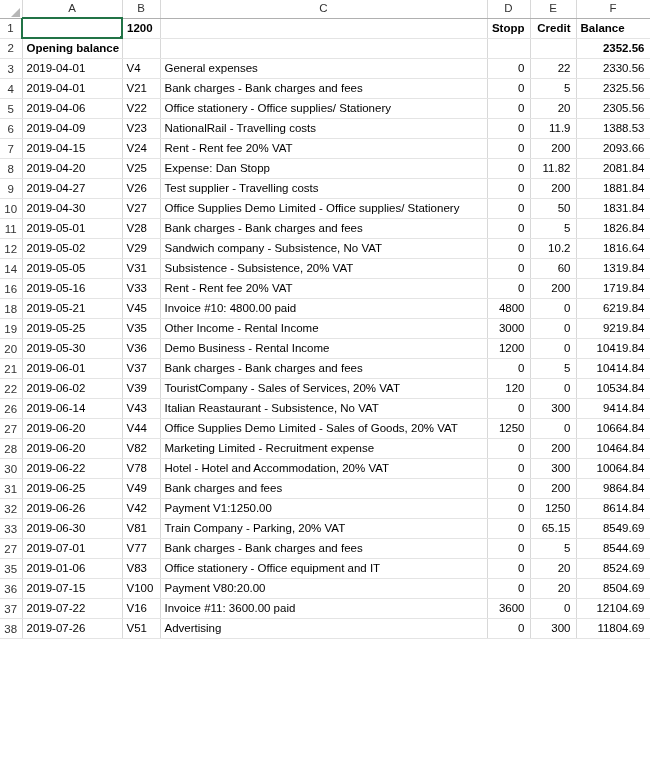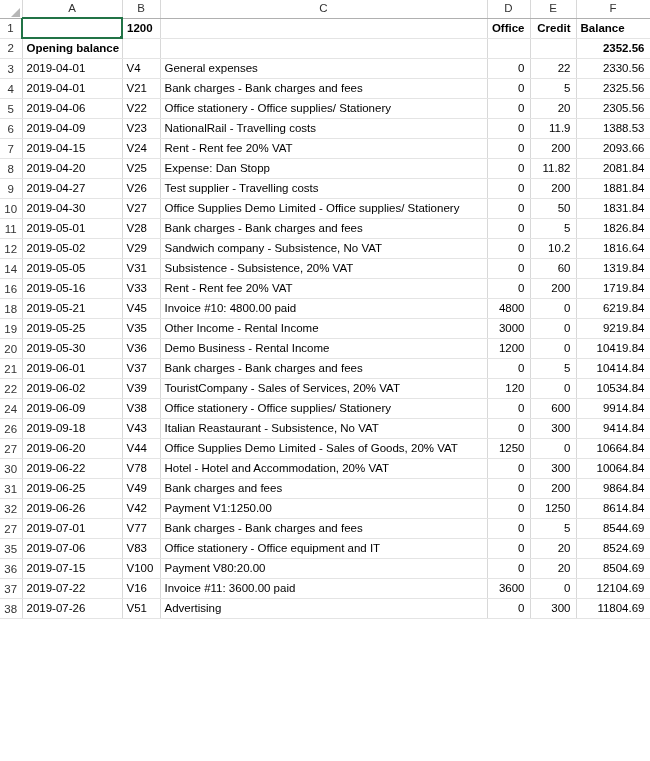--- a/index.html
+++ b/index.html
@@ -133,21 +133,21 @@
       </tr>
     </thead>
     <tbody>
       <tr class="datarow">
         <td class="rowhead">1</td>
         <td class="cell txt selected">
             <span class="handle"></span>
           </td>
         <td class="cell txt bold">1200</td>
         <td class="cell txt"></td>
-        <td class="cell num bold">Office</td>
+        <td class="cell num bold">Stopp</td>
         <td class="cell num bold">Credit</td>
         <td class="cell txt bold">Balance</td>
       </tr>
       <tr class="datarow">
         <td class="rowhead">2</td>
         <td class="cell txt bold">Opening balance</td>
         <td class="cell txt"></td>
         <td class="cell txt"></td>
         <td class="cell num"></td>
         <td class="cell num"></td>
@@ -300,47 +300,47 @@
         <tr class="datarow">
           <td class="rowhead">22</td>
           <td class="cell txt">2019-06-02</td>
           <td class="cell txt">V39</td>
           <td class="cell txt">TouristCompany - Sales of Services, 20% VAT</td>
           <td class="cell num">120</td>
           <td class="cell num">0</td>
           <td class="cell num">10534.84</td>
         </tr>
         <tr class="datarow">
-          <td class="rowhead">24</td>
-          <td class="cell txt">2019-06-09</td>
-          <td class="cell txt">V38</td>
-          <td class="cell txt">Office stationery - Office supplies/ Stationery</td>
-          <td class="cell num">0</td>
-          <td class="cell num">600</td>
-          <td class="cell num">9914.84</td>
-        </tr>
-        <tr class="datarow">
           <td class="rowhead">26</td>
-          <td class="cell txt">2019-09-18</td>
+          <td class="cell txt">2019-06-14</td>
           <td class="cell txt">V43</td>
           <td class="cell txt">Italian Reastaurant - Subsistence, No VAT</td>
           <td class="cell num">0</td>
           <td class="cell num">300</td>
           <td class="cell num">9414.84</td>
         </tr>
         <tr class="datarow">
           <td class="rowhead">27</td>
           <td class="cell txt">2019-06-20</td>
           <td class="cell txt">V44</td>
           <td class="cell txt">Office Supplies Demo Limited - Sales of Goods, 20% VAT</td>
           <td class="cell num">1250</td>
           <td class="cell num">0</td>
           <td class="cell num">10664.84</td>
         </tr>
         <tr class="datarow">
+          <td class="rowhead">28</td>
+          <td class="cell txt">2019-06-20</td>
+          <td class="cell txt">V82</td>
+          <td class="cell txt">Marketing Limited - Recruitment expense</td>
+          <td class="cell num">0</td>
+          <td class="cell num">200</td>
+          <td class="cell num">10464.84</td>
+        </tr>
+        <tr class="datarow">
           <td class="rowhead">30</td>
           <td class="cell txt">2019-06-22</td>
           <td class="cell txt">V78</td>
           <td class="cell txt">Hotel - Hotel and Accommodation, 20% VAT</td>
           <td class="cell num">0</td>
           <td class="cell num">300</td>
           <td class="cell num">10064.84</td>
         </tr>
         <tr class="datarow">
           <td class="rowhead">31</td>
@@ -354,31 +354,40 @@
         <tr class="datarow">
           <td class="rowhead">32</td>
           <td class="cell txt">2019-06-26</td>
           <td class="cell txt">V42</td>
           <td class="cell txt">Payment V1:1250.00</td>
           <td class="cell num">0</td>
           <td class="cell num">1250</td>
           <td class="cell num">8614.84</td>
         </tr>
         <tr class="datarow">
+          <td class="rowhead">33</td>
+          <td class="cell txt">2019-06-30</td>
+          <td class="cell txt">V81</td>
+          <td class="cell txt">Train Company - Parking, 20% VAT</td>
+          <td class="cell num">0</td>
+          <td class="cell num">65.15</td>
+          <td class="cell num">8549.69</td>
+        </tr>
+        <tr class="datarow">
           <td class="rowhead">27</td>
           <td class="cell txt">2019-07-01</td>
           <td class="cell txt">V77</td>
           <td class="cell txt">Bank charges - Bank charges and fees</td>
           <td class="cell num">0</td>
           <td class="cell num">5</td>
           <td class="cell num">8544.69</td>
         </tr>
         <tr class="datarow">
           <td class="rowhead">35</td>
-          <td class="cell txt">2019-07-06</td>
+          <td class="cell txt">2019-01-06</td>
           <td class="cell txt">V83</td>
           <td class="cell txt">Office stationery - Office equipment and IT</td>
           <td class="cell num">0</td>
           <td class="cell num">20</td>
           <td class="cell num">8524.69</td>
         </tr>
         <tr class="datarow">
           <td class="rowhead">36</td>
           <td class="cell txt">2019-07-15</td>
           <td class="cell txt">V100</td>

